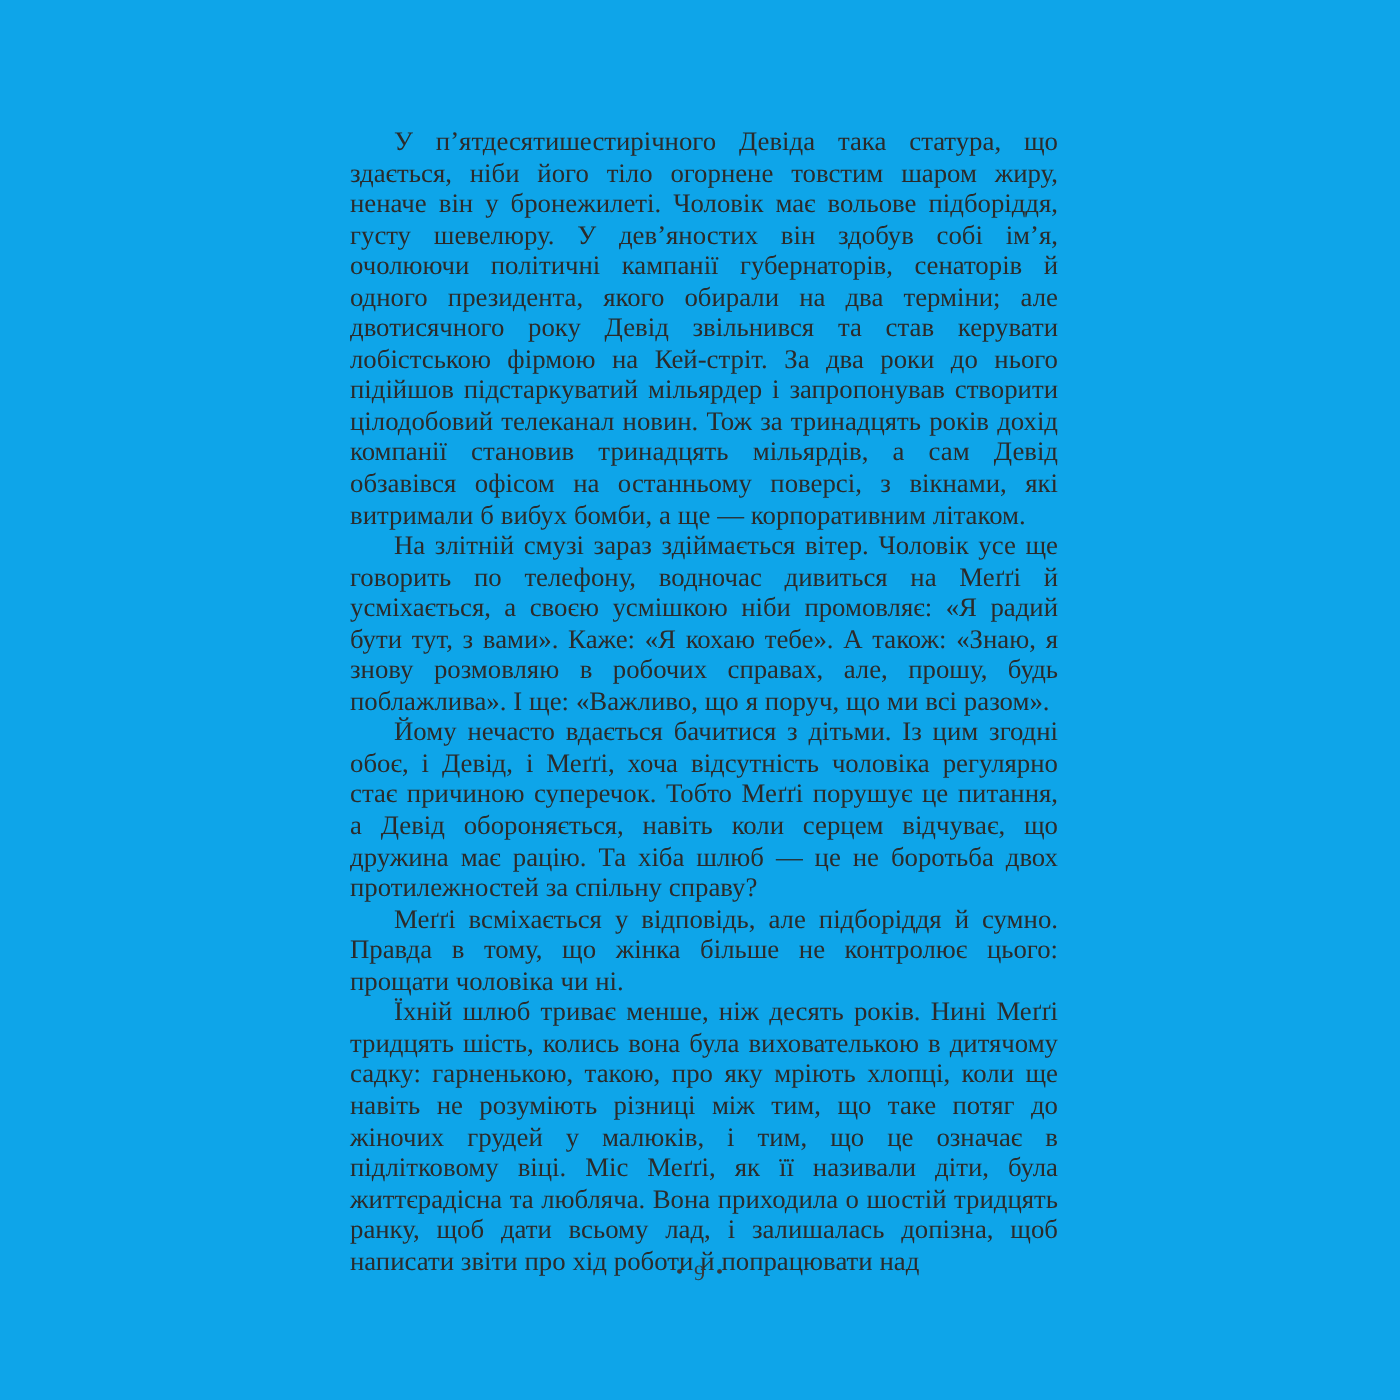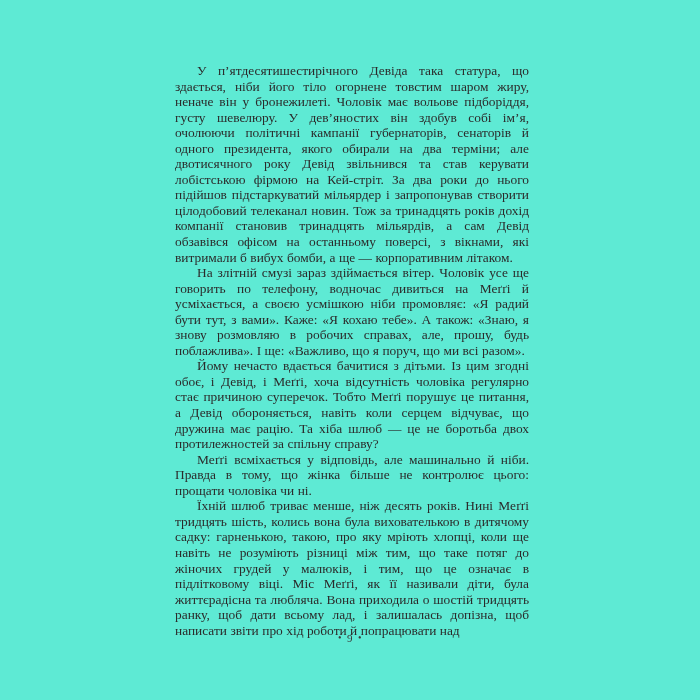--- a/index.html
+++ b/index.html
@@ -12,21 +12,21 @@
     height: 700px;
     background: #ffffff;
     font-family: "Liberation Serif", "DejaVu Serif", serif;
     overflow: hidden;
   }
 
   .page {
     position: relative;
     width: 700px;
     height: 700px;
-    background: #5eead4;
+    background: #0ea5e9;
     box-sizing: border-box;
   }
 
   .text-column {
     position: absolute;
     left: 175px;
     top: 63px;
     width: 354px;
   }
 
@@ -74,21 +74,21 @@
 </style>
 </head>
 <body>
 
 <div class="page">
 
   <div class="text-column">
     <p class="para">У п’ятдесятишестирічного Девіда така статура, що здається, ніби його тіло огорнене товстим шаром жиру, неначе він у бронежилеті. Чоловік має вольове підборіддя, густу шевелюру. У дев’яностих він здобув собі ім’я, очолюючи політичні кампанії губернаторів, сенаторів й одного президента, якого обирали на два терміни; але двотисячного року Девід звільнився та став керувати лобістською фірмою на Кей-стріт. За два роки до нього підійшов підстаркуватий мільярдер і запропонував створити цілодобовий телеканал новин. Тож за тринадцять років дохід компанії становив тринадцять мільярдів, а сам Девід обзавівся офісом на останньому поверсі, з вікнами, які витримали б вибух бомби, а ще — корпоративним літаком.</p>
     <p class="para">На злітній смузі зараз здіймається вітер. Чоловік усе ще говорить по телефону, водночас дивиться на Меґґі й усміхається, а своєю усмішкою ніби промовляє: «Я радий бути тут, з вами». Каже: «Я кохаю тебе». А також: «Знаю, я знову розмовляю в робочих справах, але, прошу, будь поблажлива». І ще: «Важливо, що я поруч, що ми всі разом».</p>
     <p class="para">Йому нечасто вдається бачитися з дітьми. Із цим згодні обоє, і Девід, і Меґґі, хоча відсутність чоловіка регулярно стає причиною суперечок. Тобто Меґґі порушує це питання, а Девід обороняється, навіть коли серцем відчуває, що дружина має рацію. Та хіба шлюб — це не боротьба двох протилежностей за спільну справу?</p>
-    <p class="para">Меґґі всміхається у відповідь, але машинально й ніби. Правда в тому, що жінка більше не контролює цього: прощати чоловіка чи ні.</p>
+    <p class="para">Меґґі всміхається у відповідь, але підборіддя й сумно. Правда в тому, що жінка більше не контролює цього: прощати чоловіка чи ні.</p>
     <p class="para">Їхній шлюб триває менше, ніж десять років. Нині Меґґі тридцять шість, колись вона була вихователькою в дитячому садку: гарненькою, такою, про яку мріють хлопці, коли ще навіть не розуміють різниці між тим, що таке потяг до жіночих грудей у малюків, і тим, що це означає в підлітковому віці. Міс Меґґі, як її називали діти, була життєрадісна та любляча. Вона приходила о шостій тридцять ранку, щоб дати всьому лад, і залишалась допізна, щоб написати звіти про хід роботи й попрацювати над</p>
   </div>
 
   <div class="folio">
     <span class="dot">•</span><span class="num">9</span><span class="dot">•</span>
   </div>
 
 </div>
 
 </body></html>

